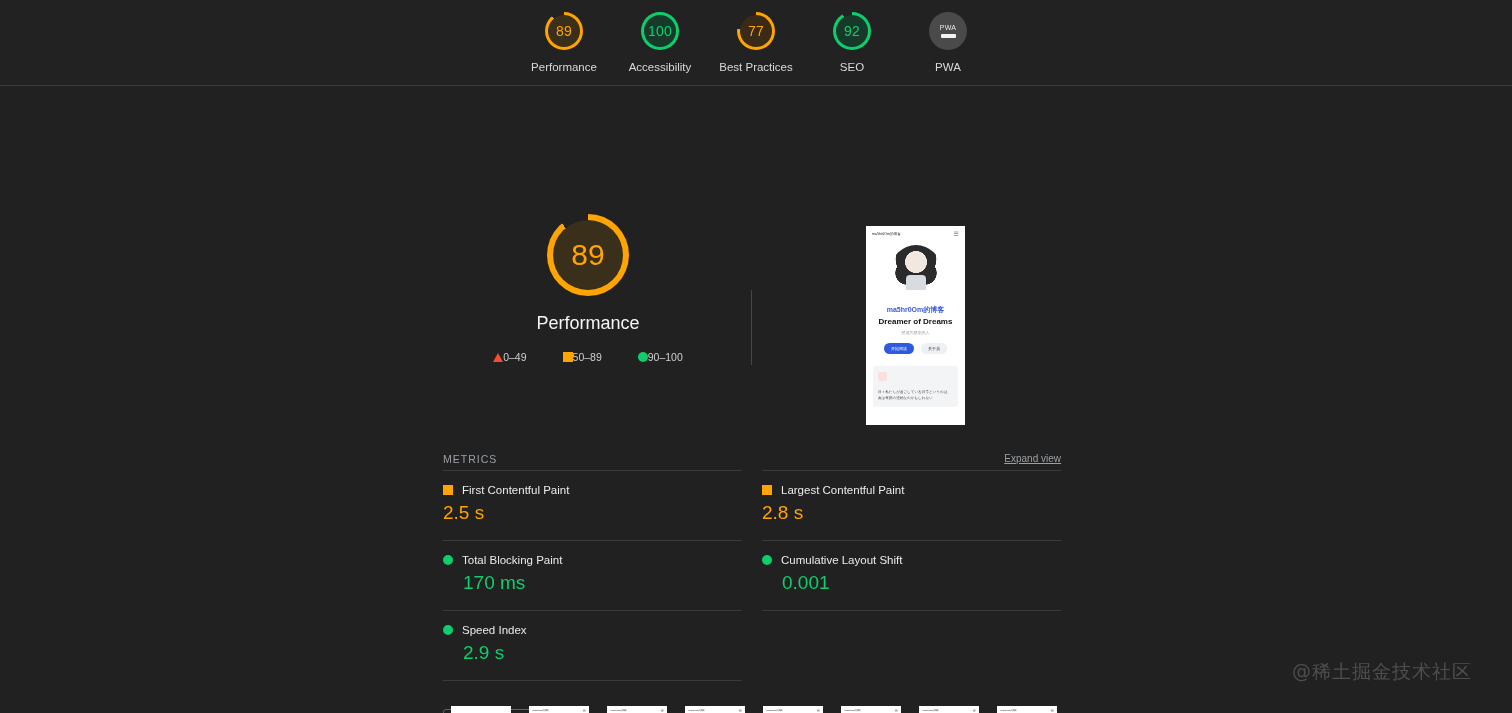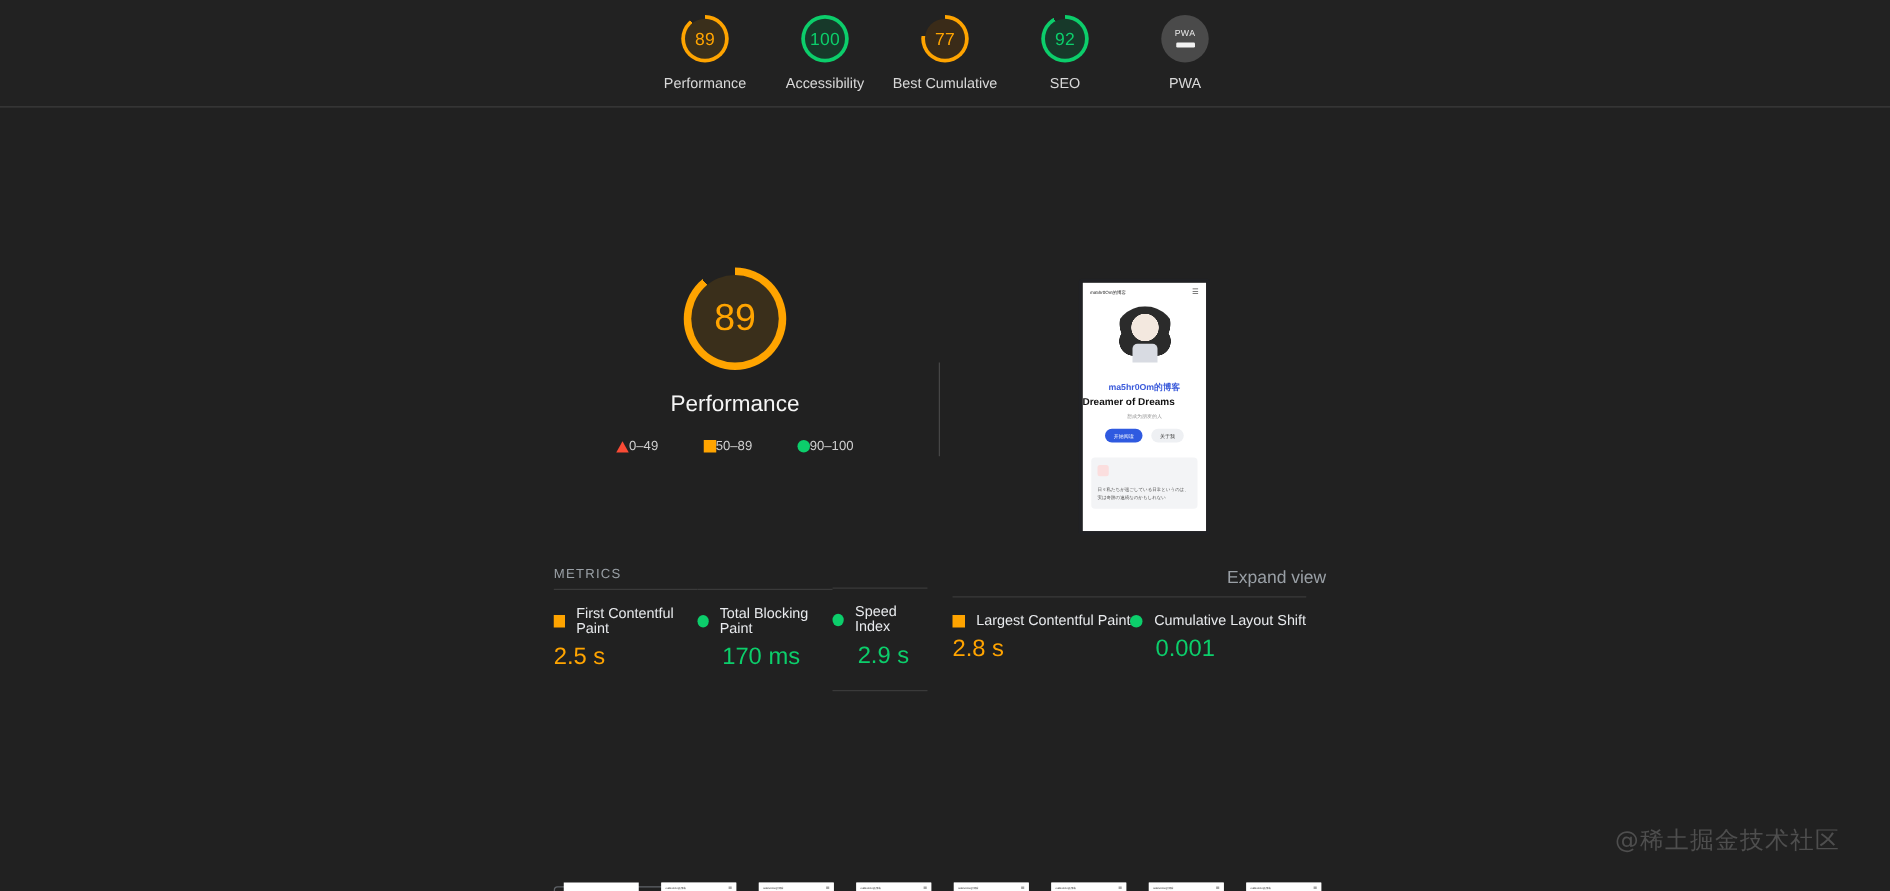--- a/index.html
+++ b/index.html
@@ -147,21 +147,21 @@
   }
   .mini-avatar:after{
     content:""; position:absolute; left:30%; top:60%;
     width:40%; height:30%; background:#d8dbe2; border-radius:4px 4px 0 0;
   }
   .mini-title-cn {
     margin-top: 10px; text-align:center;
     font-size: 7px; color:#3b5bdb; font-weight:700;
   }
   .mini-title-en {
-    margin-top: 2px; 
+    margin-top: 2px; text-align:center;
     font-size: 8px; color:#111; font-weight:700;
   }
   .mini-sub {
     margin-top: 4px; text-align:center; font-size: 4px; color:#999;
   }
   .mini-btns {
     margin-top: 8px; display:flex; gap:7px; justify-content:center;
   }
   .mini-btn {
     font-size: 4px; padding: 3px 7px; border-radius: 8px;
@@ -181,27 +181,27 @@
 
   
   .metrics-head {
     position: absolute; left: 0; top: 367px; width: 618px;
     display:flex; justify-content:space-between;
   }
   .metrics-title {
     font-size: 10.5px; color: #9aa0a6; letter-spacing: 1px;
   }
   .expand-view {
-    font-size: 14px; color: #9aa0a6; cursor: pointer;
+    font-size: 10px; color: #9aa0a6; cursor: pointer; text-decoration: underline;
   }
   .metrics-grid {
     position: absolute; left: 0; top: 384px; width: 618px;
     display: grid; grid-template-columns: 299px 1fr; column-gap: 20px;
   }
-  .mcol { display:flex; flex-direction:row;align-items:center; }
+  .mcol { display:flex; flex-direction:column; }
   .mrow {
     border-top: 1px solid #3a3a3a;
     padding: 13px 0 16px 0;
   }
   .mrow:last-child { border-bottom: 1px solid #3a3a3a; }
   .mrow.ghost { border-top: 1px solid #3a3a3a; height: 59px; padding:0; }
   .mrow.ghost.last { border-bottom: none; }
   .mrow-head { display:flex; align-items:center; gap:9px; }
   .mrow-name { font-size: 11.5px; color: #e8eaed; }
   .mrow-val { margin-top: 6px; margin-left: 0; font-size: 19px; }
@@ -269,21 +269,21 @@
         <span style="position: absolute; inset: 3px; border-radius: 50%; background: rgb(23, 57, 42); z-index: 1;"></span>
         <span class="num" style="color: rgb(12, 206, 107);">100</span>
       </div>
       <div class="gauge-label">Accessibility</div>
     </div>
     <div class="gauge-item">
       <div class="gauge-ring" style="background: conic-gradient(rgb(255, 164, 0) 0deg, rgb(255, 164, 0) 277.2deg, rgba(0, 0, 0, 0) 277.2deg, rgba(0, 0, 0, 0) 360deg); position: relative;">
         <span style="position: absolute; inset: 3px; border-radius: 50%; background: rgb(58, 43, 24); z-index: 1;"></span>
         <span class="num" style="color: rgb(255, 164, 0);">77</span>
       </div>
-      <div class="gauge-label">Best Cumulative</div>
+      <div class="gauge-label">Best Practices</div>
     </div>
     <div class="gauge-item">
       <div class="gauge-ring" style="background: conic-gradient(rgb(12, 206, 107) 0deg, rgb(12, 206, 107) 331.2deg, rgba(0, 0, 0, 0) 331.2deg, rgba(0, 0, 0, 0) 360deg); position: relative;">
         <span style="position: absolute; inset: 3px; border-radius: 50%; background: rgb(23, 57, 42); z-index: 1;"></span>
         <span class="num" style="color: rgb(12, 206, 107);">92</span>
       </div>
       <div class="gauge-label">SEO</div>
     </div>
     <div class="gauge-item">
       <div class="pwa-badge">

